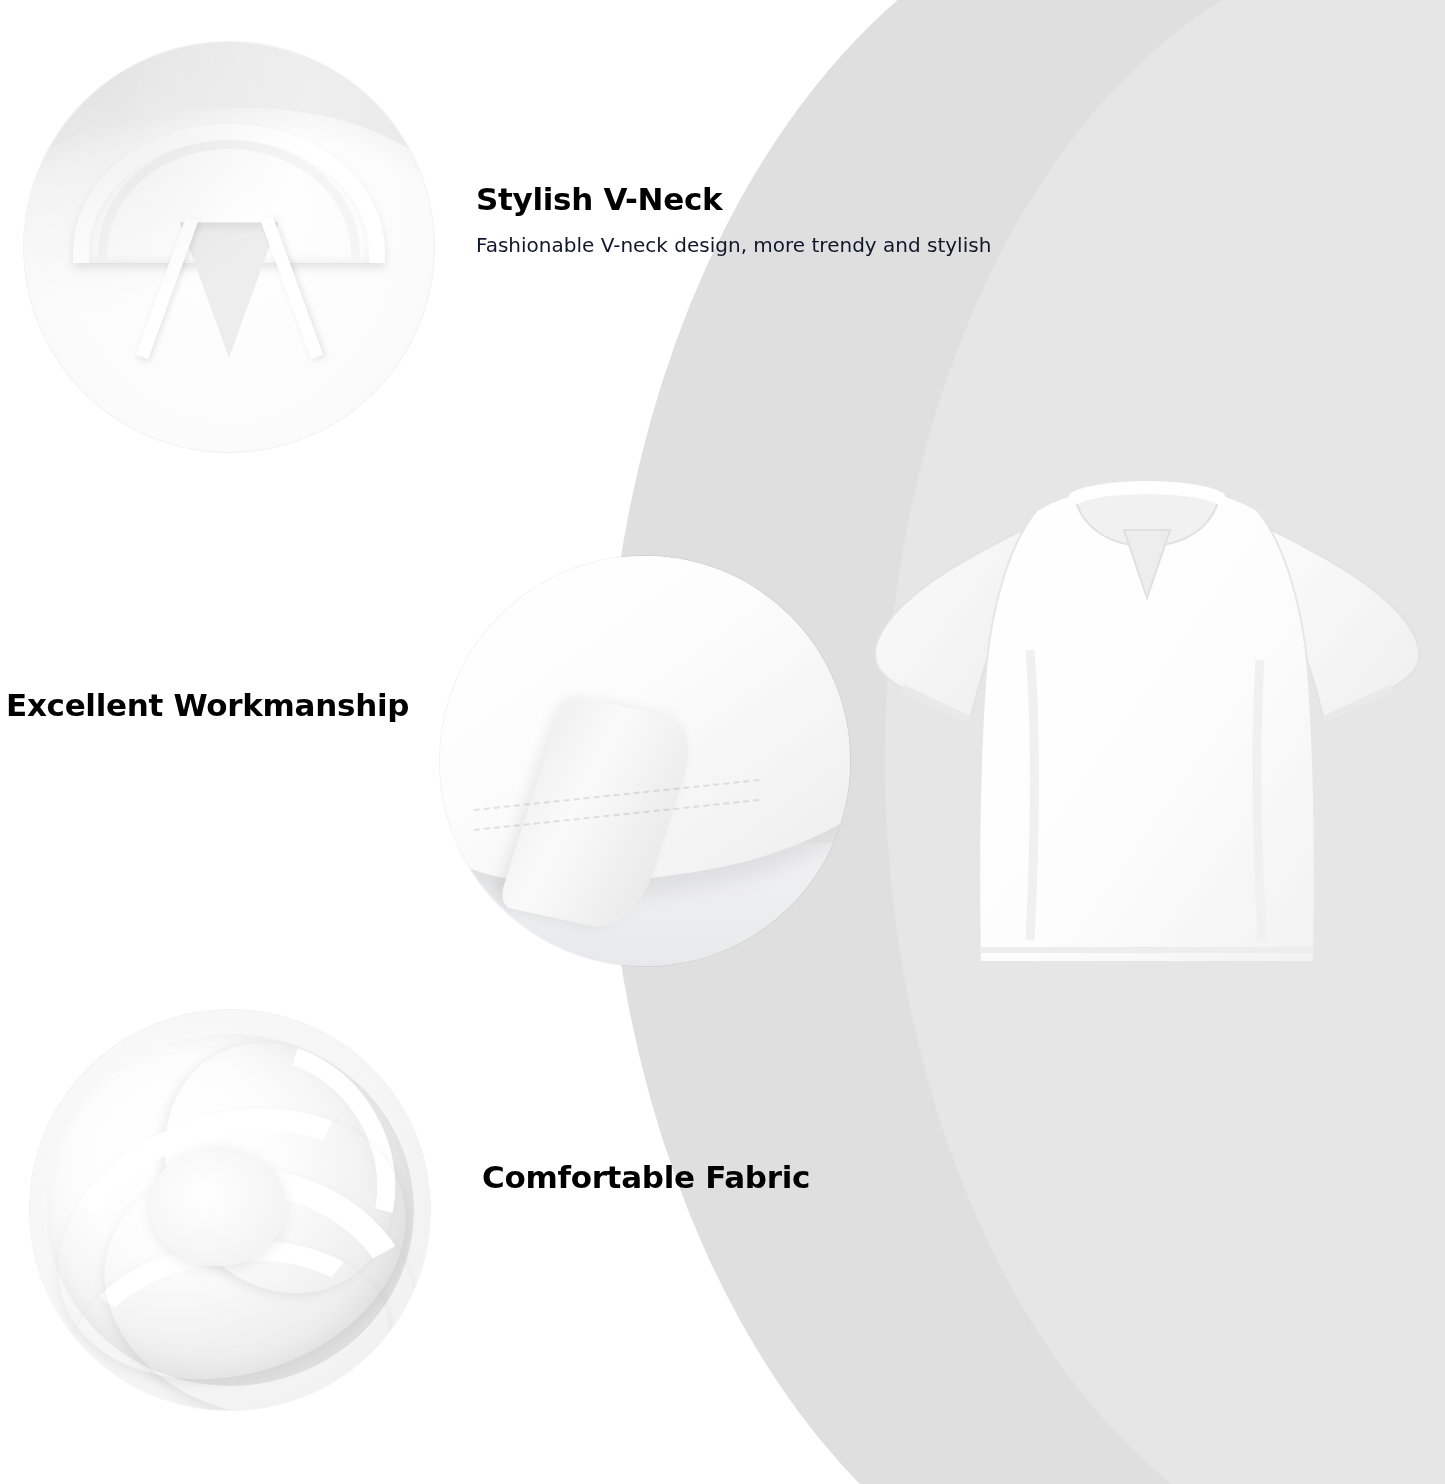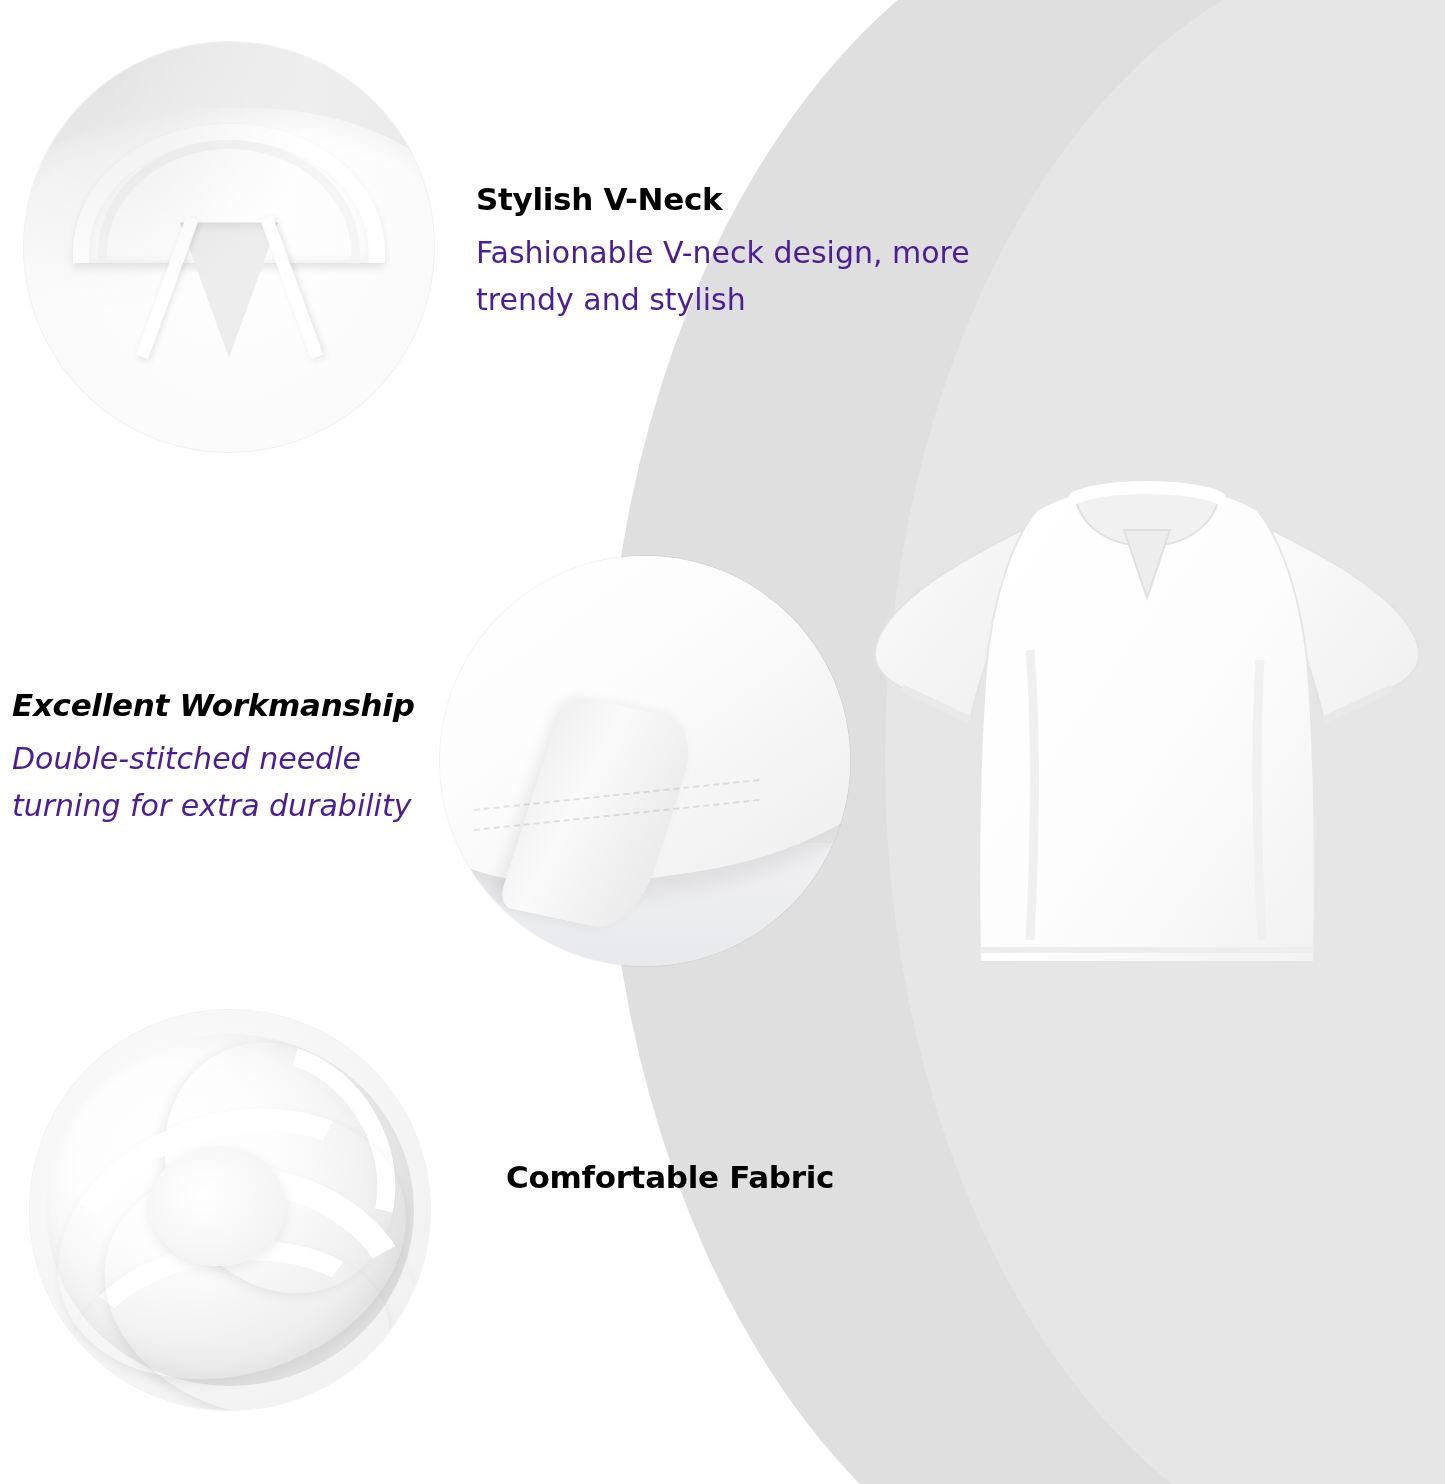--- a/index.html
+++ b/index.html
@@ -230,30 +230,30 @@
     font-family: "DejaVu Sans", sans-serif;
     font-weight: bold;
     font-size: 31px;
     letter-spacing: -0.3px;
     color: #000000;
     margin: 0 0 14px 0;
     line-height: 1.1;
   }
   .tb-body {
     font-family: "DejaVu Sans", sans-serif;
-    font-size: 30px;
+    font-size: 20px;
     line-height: 1.55;
-    color: #4c1d95;
+    color: #0f172a;
     margin: 0;
     font-weight: 400;
   }
 
   .text-vneck      { left: 476px; top: 182px;  width: 520px; }
-  .text-workman    { left: 12px;   top: 688px;  width: 420px; font-style: italic; }
-  .text-fabric     { left: 482px; top: 1160px; width: 580px; margin-left: 24px; }
+  .text-workman    { left: 6px;   top: 688px;  width: 420px; }
+  .text-fabric     { left: 482px; top: 1160px; width: 580px; }
 </style>
 </head>
 <body>
 
 <div class="poster">
 
   <div class="bg-curve"></div>
   <div class="bg-curve-2"></div>
 
   <div class="bubble bubble-vneck">
@@ -316,20 +316,19 @@
     <path d="M118 480 L 452 480" fill="none" stroke="#ededed" stroke-width="6"></path>
   </svg>
 
   <div class="text-block text-vneck">
     <h2 class="tb-title">Stylish V-Neck</h2>
     <p class="tb-body">Fashionable V-neck design, more trendy and stylish</p>
   </div>
 
   <div class="text-block text-workman">
     <h2 class="tb-title">Excellent Workmanship</h2>
-    <p class="tb-body">Double-stitched needle turning for extra durability</p>
   </div>
 
   <div class="text-block text-fabric">
     <h2 class="tb-title">Comfortable Fabric</h2>
   </div>
 
 </div>
 
 </body></html>

